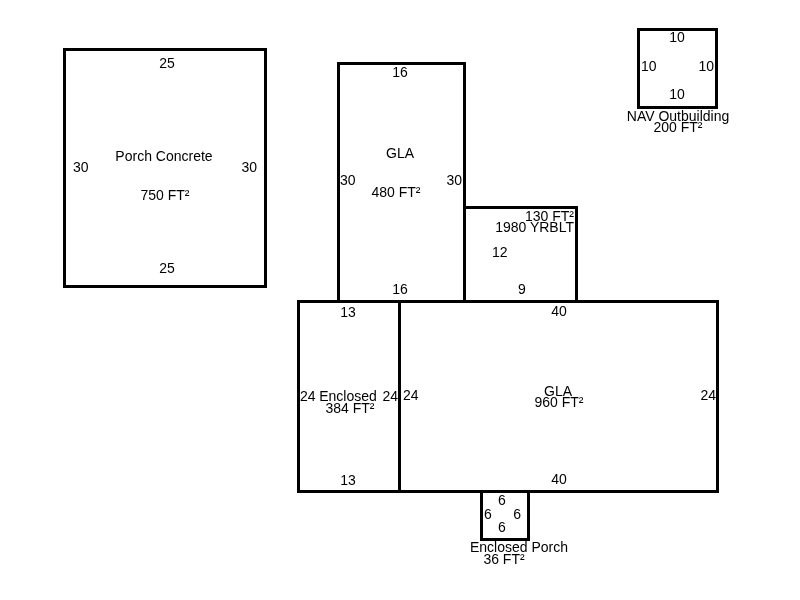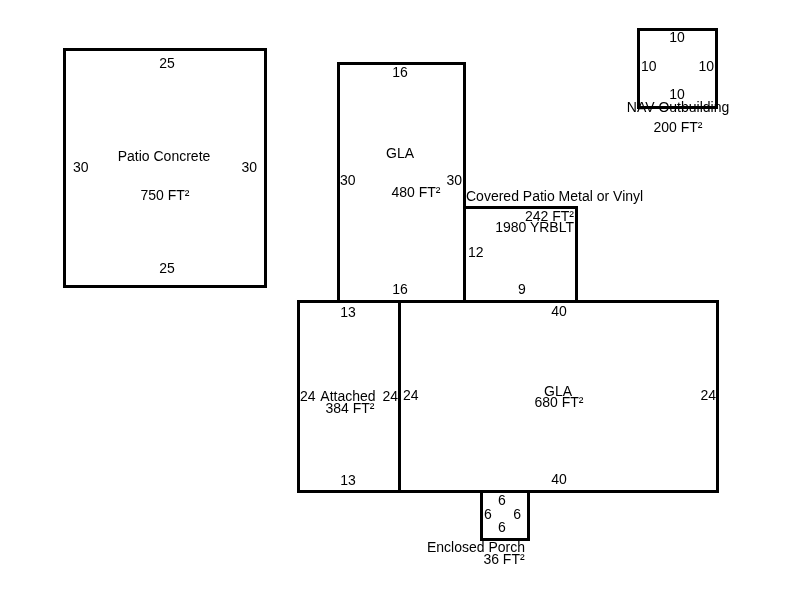--- a/index.html
+++ b/index.html
@@ -32,66 +32,65 @@
   .lbl.c { transform: translateX(-50%); }
   .lbl.r { transform: translateX(-100%); }
 </style>
 </head>
 <body>
 
 <div id="canvas" style="background: rgb(255, 255, 255);">
 
   <div class="rect" style="left: 63px; top: 48px; width: 204px; height: 240px; border-color: rgb(0, 0, 0);"></div>
   <div class="lbl c" style="left:167px;top:57px">25</div>
-  <div class="lbl c" style="left:164px;top:150px">Patio Concrete</div>
+  <div class="lbl c" style="left:164px;top:150px">Porch Concrete</div>
   <div class="lbl" style="left:73px;top:161px">30</div>
   <div class="lbl r" style="left:257px;top:161px">30</div>
   <div class="lbl c" style="left:165px;top:189px">750 FT²</div>
   <div class="lbl c" style="left:167px;top:262px">25</div>
 
   <div class="rect" style="left: 337px; top: 62px; width: 129px; height: 241px; border-color: rgb(0, 0, 0);"></div>
   <div class="lbl c" style="left:400px;top:66px">16</div>
   <div class="lbl c" style="left:400px;top:147px">GLA</div>
   <div class="lbl" style="left:340px;top:174px">30</div>
   <div class="lbl r" style="left:462px;top:174px">30</div>
-  <div class="lbl c" style="left:416px;top:186px">480 FT²</div>
+  <div class="lbl c" style="left:396px;top:186px">480 FT²</div>
   <div class="lbl c" style="left:400px;top:283px">16</div>
 
   <div class="rect" style="left: 637px; top: 28px; width: 81px; height: 81px; border-color: rgb(0, 0, 0);"></div>
   <div class="lbl c" style="left:677px;top:31px">10</div>
   <div class="lbl" style="left:641px;top:60px">10</div>
   <div class="lbl r" style="left:714px;top:60px">10</div>
   <div class="lbl c" style="left:677px;top:88px">10</div>
-  <div class="lbl c" style="left:678px;top:101px">NAV Outbuilding</div>
+  <div class="lbl c" style="left:678px;top:110px">NAV Outbuilding</div>
   <div class="lbl c" style="left:678px;top:121px">200 FT²</div>
 
   <div class="rect" style="left: 463px; top: 206px; width: 115px; height: 97px; border-color: rgb(0, 0, 0);"></div>
-  <div class="lbl" style="left:466px;top:190px">Covered Patio Metal or Vinyl</div>
-  <div class="lbl r" style="left:574px;top:210px">242 FT²</div>
+  <div class="lbl r" style="left:574px;top:210px">130 FT²</div>
   <div class="lbl r" style="left:574px;top:221px">1980 YRBLT</div>
-  <div class="lbl" style="left:468px;top:246px">12</div>
+  <div class="lbl" style="left:492px;top:246px">12</div>
   <div class="lbl c" style="left:522px;top:283px">9</div>
 
   <div class="rect" style="left: 297px; top: 300px; width: 104px; height: 193px; border-color: rgb(0, 0, 0);"></div>
   <div class="lbl c" style="left:348px;top:306px">13</div>
   <div class="lbl" style="left:300px;top:390px">24</div>
-  <div class="lbl c" style="left:348px;top:390px">Attached</div>
+  <div class="lbl c" style="left:348px;top:390px">Enclosed</div>
   <div class="lbl r" style="left:398px;top:390px">24</div>
   <div class="lbl c" style="left:350px;top:402px">384 FT²</div>
   <div class="lbl c" style="left:348px;top:474px">13</div>
 
   <div class="rect" style="left: 398px; top: 300px; width: 321px; height: 193px; border-color: rgb(0, 0, 0);"></div>
   <div class="lbl c" style="left:559px;top:305px">40</div>
   <div class="lbl c" style="left:558px;top:385px">GLA</div>
   <div class="lbl" style="left:403px;top:389px">24</div>
-  <div class="lbl c" style="left:559px;top:396px">680 FT²</div>
+  <div class="lbl c" style="left:559px;top:396px">960 FT²</div>
   <div class="lbl r" style="left:716px;top:389px">24</div>
   <div class="lbl c" style="left:559px;top:473px">40</div>
 
   <div class="rect" style="left: 480px; top: 490px; width: 50px; height: 51px; border-color: rgb(0, 0, 0);"></div>
   <div class="lbl c" style="left:502px;top:494px">6</div>
   <div class="lbl" style="left:484px;top:508px">6</div>
   <div class="lbl r" style="left:521px;top:508px">6</div>
   <div class="lbl c" style="left:502px;top:521px">6</div>
-  <div class="lbl c" style="left:476px;top:541px">Enclosed Porch</div>
+  <div class="lbl c" style="left:519px;top:541px">Enclosed Porch</div>
   <div class="lbl c" style="left:504px;top:553px">36 FT²</div>
 
 </div>
 
 </body></html>

